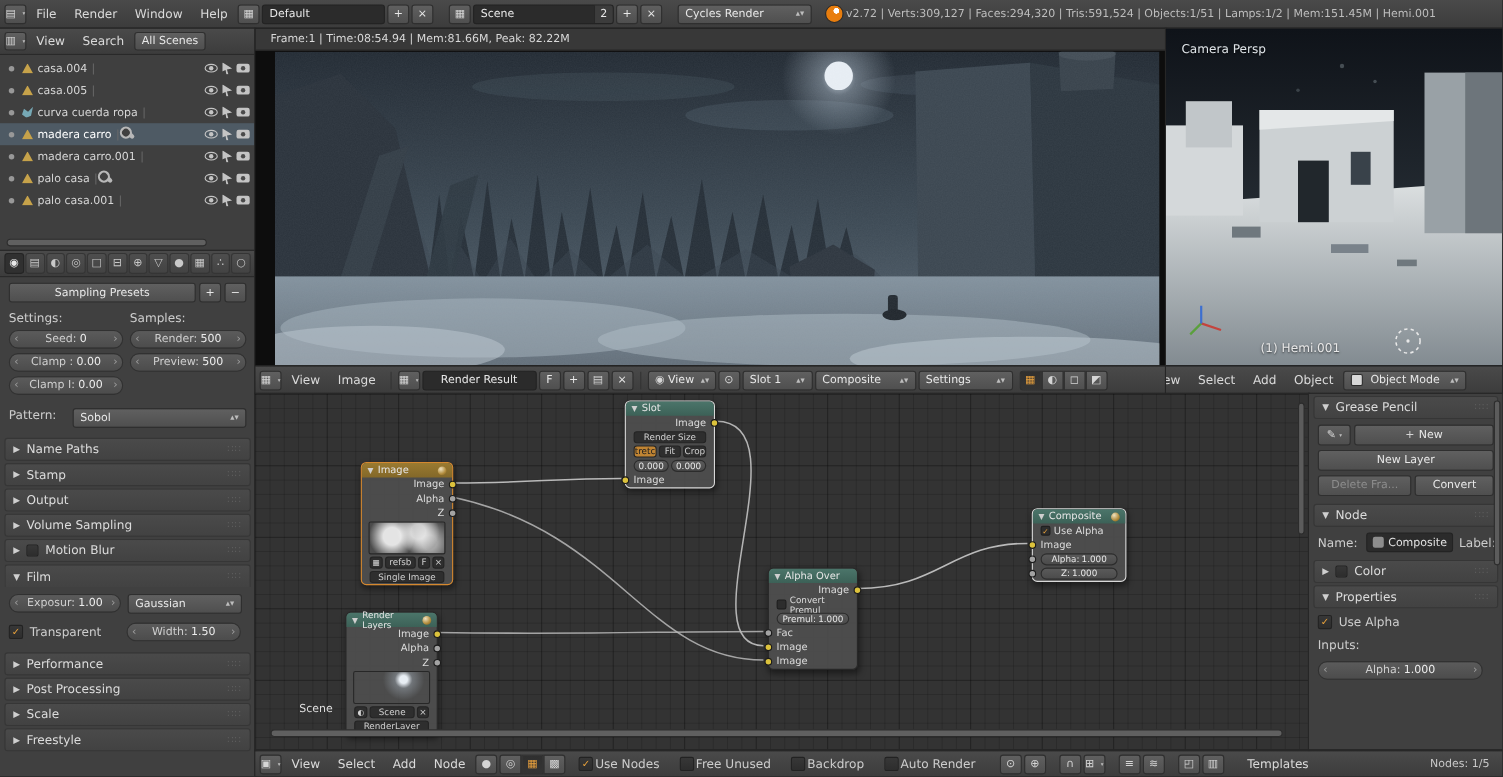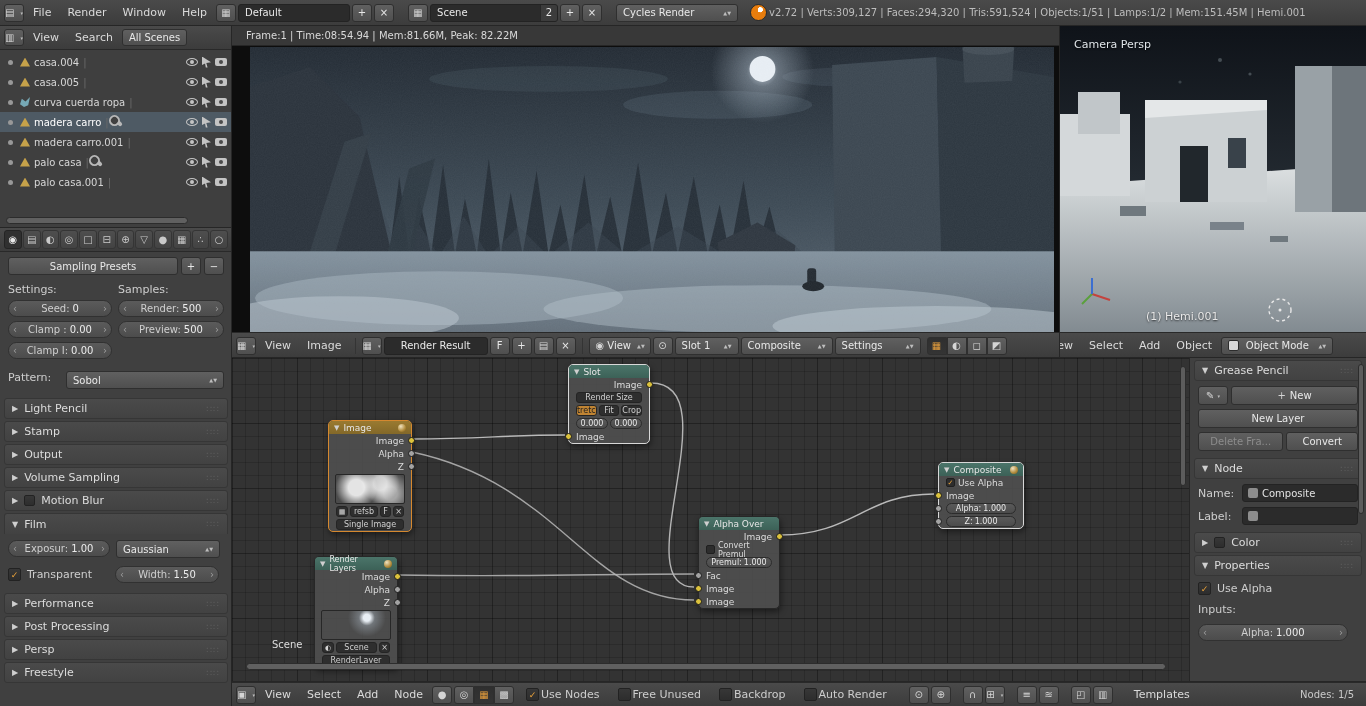--- a/index.html
+++ b/index.html
@@ -282,21 +282,21 @@
       <div style="display:flex;gap:6px;padding:10px 4px 2px 4px;align-items:flex-start">
         <span class="lbl" style="width:52px">Pattern:</span>
         <span class="btn" style="flex:1;justify-content:space-between">
             <span>Sobol</span>
             <span class="ud">▲▼</span>
           </span>
       </div>
     </div>
     <div class="phdr">
         <span class="tri">▶</span>
-        <span>Light Pencil</span>
+        <span>Name Paths</span>
         <span class="grip">∷∷</span>
       </div>
     <div class="phdr">
         <span class="tri">▶</span>
         <span>Stamp</span>
         <span class="grip">∷∷</span>
       </div>
     <div class="phdr">
         <span class="tri">▶</span>
         <span>Output</span>
@@ -343,21 +343,21 @@
         <span>Performance</span>
         <span class="grip">∷∷</span>
       </div>
     <div class="phdr">
         <span class="tri">▶</span>
         <span>Post Processing</span>
         <span class="grip">∷∷</span>
       </div>
     <div class="phdr">
         <span class="tri">▶</span>
-        <span>Persp</span>
+        <span>Scale</span>
         <span class="grip">∷∷</span>
       </div>
     <div class="phdr">
         <span class="tri">▶</span>
         <span>Freestyle</span>
         <span class="grip">∷∷</span>
       </div>
   </div>
 
   <div class="region" style="left:232px;top:26px;width:828px;height:332px;background:#0d0d0d">
@@ -712,21 +712,21 @@
       <div style="display:flex;gap:3px">
         <span class="sbbtn dis" style="flex:1.2">Delete Fra...</span>
         <span class="sbbtn" style="flex:1">Convert</span>
       </div>
     </div>
     <div class="phdr">
         <span class="tri">▼</span>
         <span>Node</span>
         <span class="grip">∷∷</span>
       </div>
-    <div style="padding:5px 8px;display:flex;flex-direction:column;gap:5px">
+    <div style="padding:5px 8px;display:flex;gap:5px">
       <div style="display:flex;align-items:center;gap:6px">
         <span class="lbl" style="width:38px">Name:</span>
         <span class="fld" style="flex:1">
             <span class="fldicon"></span>
             <span>Composite</span>
           </span>
       </div>
       <div style="display:flex;align-items:center;gap:6px">
         <span class="lbl" style="width:38px">Label:</span>
         <span class="fld" style="flex:1">

